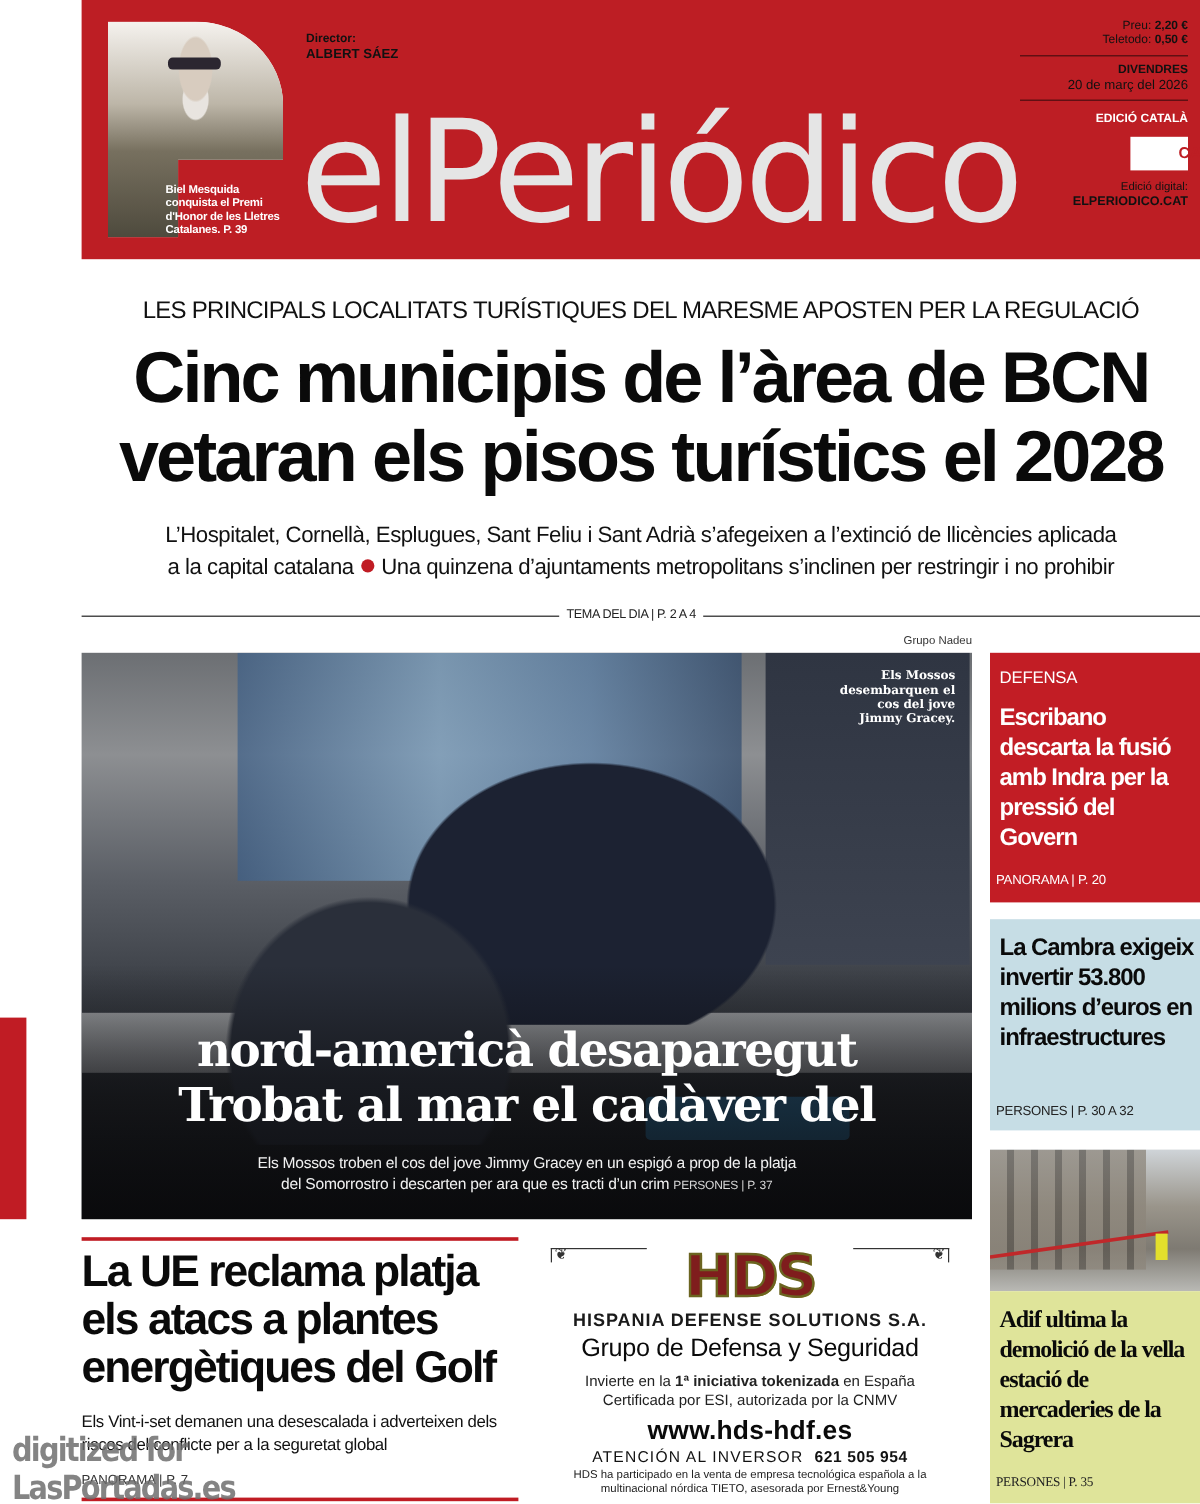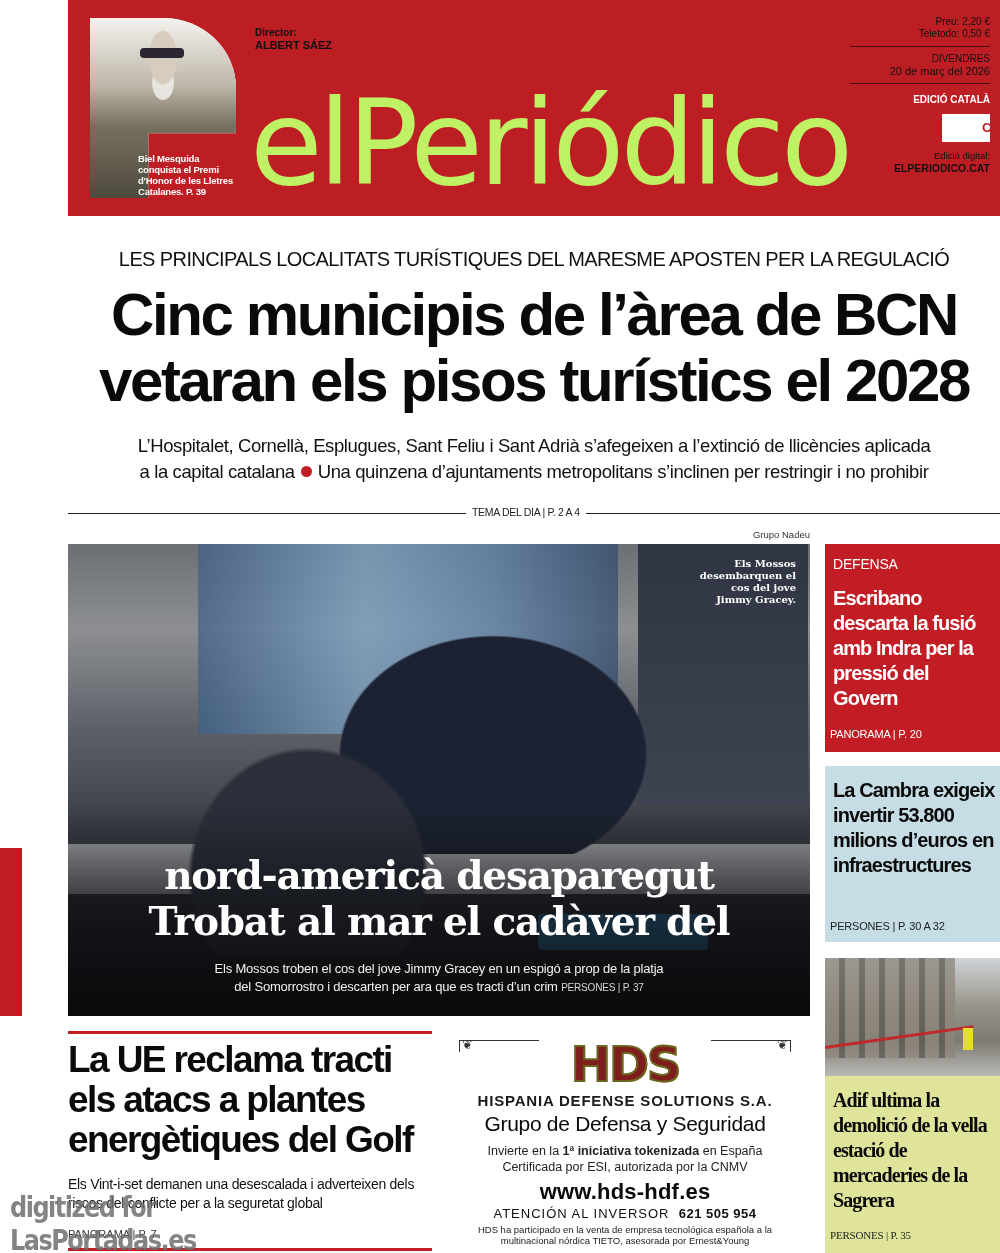--- a/index.html
+++ b/index.html
@@ -11,23 +11,23 @@
 
   
   .masthead { position: absolute; left: 68px; top: 0; width: 932px; height: 216px; background: #bd1e24; }
   .photo-p { position: absolute; left: 22px; top: 18px; width: 146px; height: 180px; }
   .photo-p .p-bg { position: absolute; left: 0; top: 0; width: 146px; height: 180px; background: #ffffff; border-radius: 0 73px 73px 0 / 0 70px 70px 0; clip-path: polygon(0 0, 100% 0, 100% 64%, 40% 64%, 40% 100%, 0 100%); }
   .photo-p .portrait { position: absolute; left: 0; top: 0; width: 146px; height: 180px; clip-path: polygon(0 0, 100% 0, 100% 64%, 40% 64%, 40% 100%, 0 100%); background: radial-gradient(ellipse at 50% 22%, #d8ccbf 0 13%, transparent 14%), radial-gradient(ellipse at 50% 36%, #e8e4df 0 10%, transparent 11%), linear-gradient(180deg, #f5f2ee 0%, #bdb6a8 38%, #77705f 60%, #4e4a3d 100%); border-radius: 0 73px 73px 0 / 0 70px 70px 0; }
   .photo-p .glasses { position: absolute; left: 50px; top: 30px; width: 44px; height: 10px; background: #2b2630; border-radius: 4px; }
   .photo-caption { position: absolute; left: 70px; top: 153px; width: 105px; font-size: 9.5px; line-height: 11px; color: #fff; font-weight: bold; letter-spacing: -0.2px; }
   .director { position: absolute; left: 187px; top: 27px; font-size: 10px; line-height: 12px; color: #111; font-weight: bold; }
   .director .name { font-size: 11px; }
-  .logo { position: absolute; left: 182px; top: 84px; font-size: 118px; line-height: 118px; color: #bef264; letter-spacing: -4px; font-family: "DejaVu Sans", sans-serif; font-weight: normal; }
+  .logo { position: absolute; left: 182px; top: 84px; font-size: 118px; line-height: 118px; color: #e5e5e5; letter-spacing: -4px; font-family: "DejaVu Sans", sans-serif; font-weight: normal; }
   .meta { position: absolute; right: 10px; top: 16px; width: 140px; text-align: right; color: #111; font-size: 10px; line-height: 12px; }
-  .meta b { font-weight: normal; text-align: center; }
+  .meta b { font-weight: bold; text-align: center; }
   .meta .rule { height: 1px; background: #4b0d10; margin: 6px 0; }
   .meta .date { font-size: 11px; }
   .meta .edition { color: #fff; font-weight: bold; margin-top: 10px; font-size: 10px; }
   .cat-btn { display: inline-block; margin-top: 8px; background: #fff; color: #bd1e24; font-weight: bold; font-size: 13px; width: 48px; height: 28px; line-height: 28px; text-align: center; padding-left: 40px; }
   .meta .digital { margin-top: 8px; font-size: 9.5px; }
   .meta .digital-url { font-weight: bold; font-size: 10.5px; }
 
   
   .kicker { position: absolute; left: 68px; top: 248px; width: 932px; text-align: center; font-size: 20px; letter-spacing: -0.6px; color: #111; }
   .headline { position: absolute; left: 68px; top: 282px; width: 932px; text-align: center; font-size: 60px; line-height: 66px; font-weight: bold; letter-spacing: -2.4px; color: #0a0a0a; }
@@ -179,21 +179,21 @@
   <div class="building"></div>
   <div class="redline"></div>
   <div class="worker"></div>
 </div>
 <article class="side-box side-yellow">
   <div class="side-title" style="width:166px;">Adif ultima la demolició de la vella estació de mercaderies de la Sagrera</div>
   <div class="side-ref">PERSONES | P. 35</div>
 </article>
 
 <div class="bl-rule-top"></div>
-<h2 class="bl-title">La UE reclama tracti els atacs a plantes energètiques del Golf</h2>
+<h2 class="bl-title">La UE reclama platja els atacs a plantes energètiques del Golf</h2>
 <div class="bl-deck">Els Vint-i-set demanen una desescalada i adverteixen dels riscos del conflicte per a la seguretat global</div>
 <div class="bl-ref">PANORAMA | P. 7</div>
 <div class="bl-rule-bottom"></div>
 
 <aside class="ad">
   <div class="orn l">
       <span class="orn-glyph" style="left:2px;top:-4px;">❦</span>
     </div>
   <div class="orn r">
       <span class="orn-glyph" style="right:2px;top:-4px;">❦</span>

